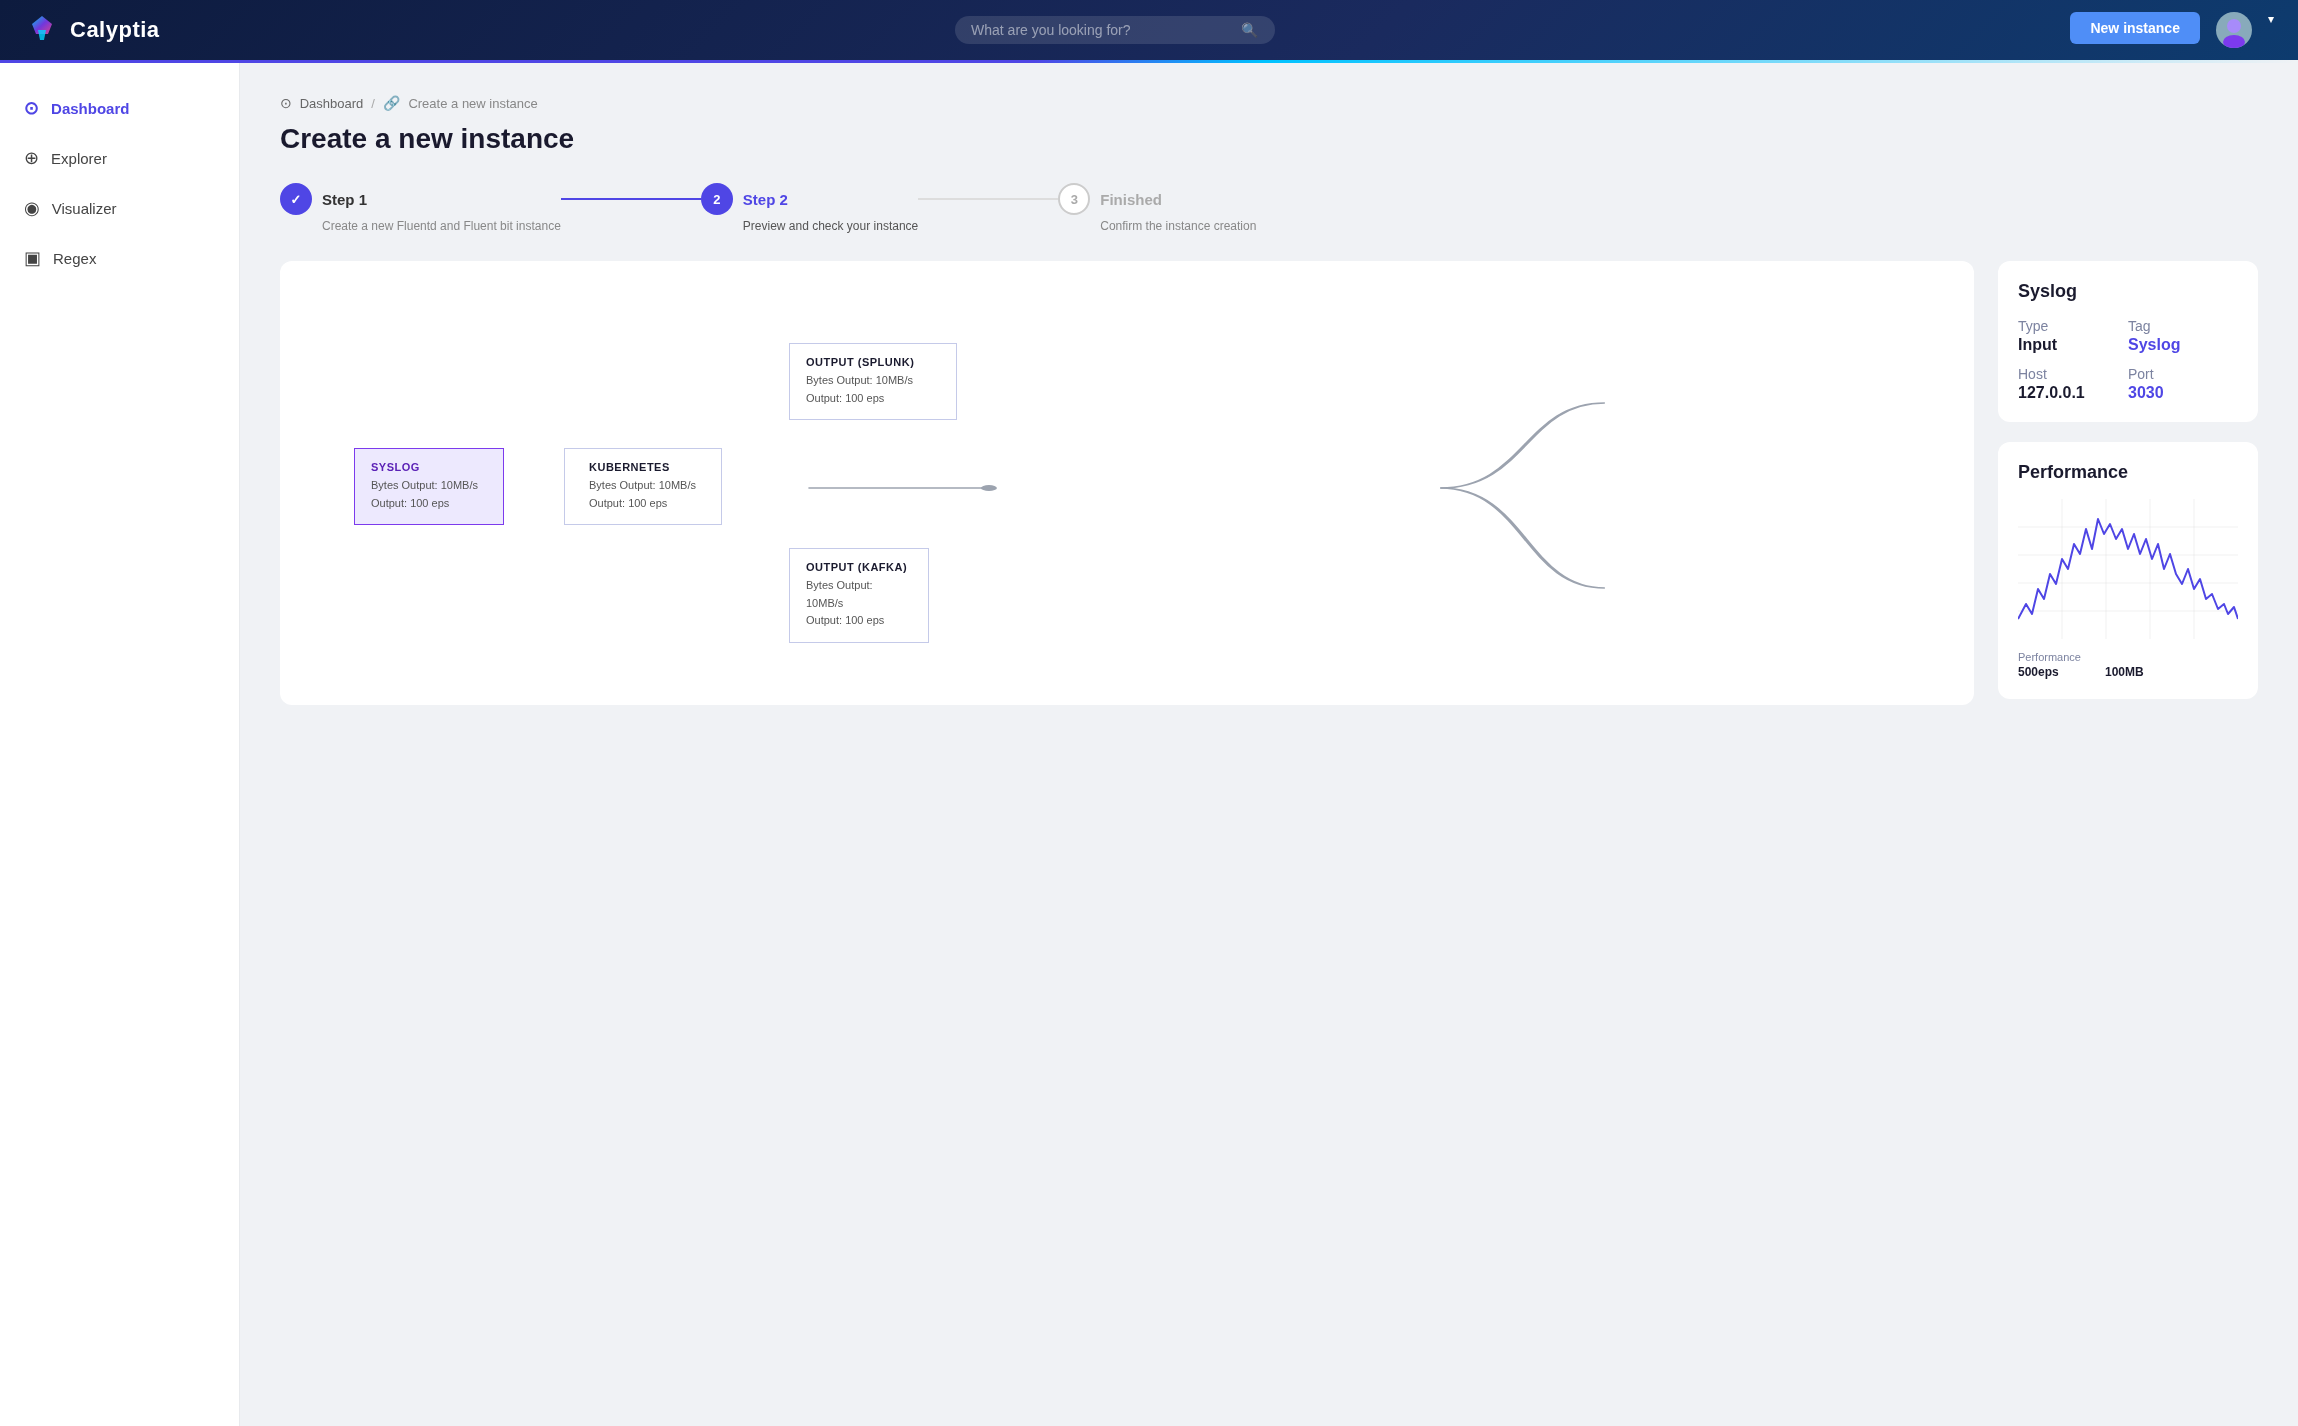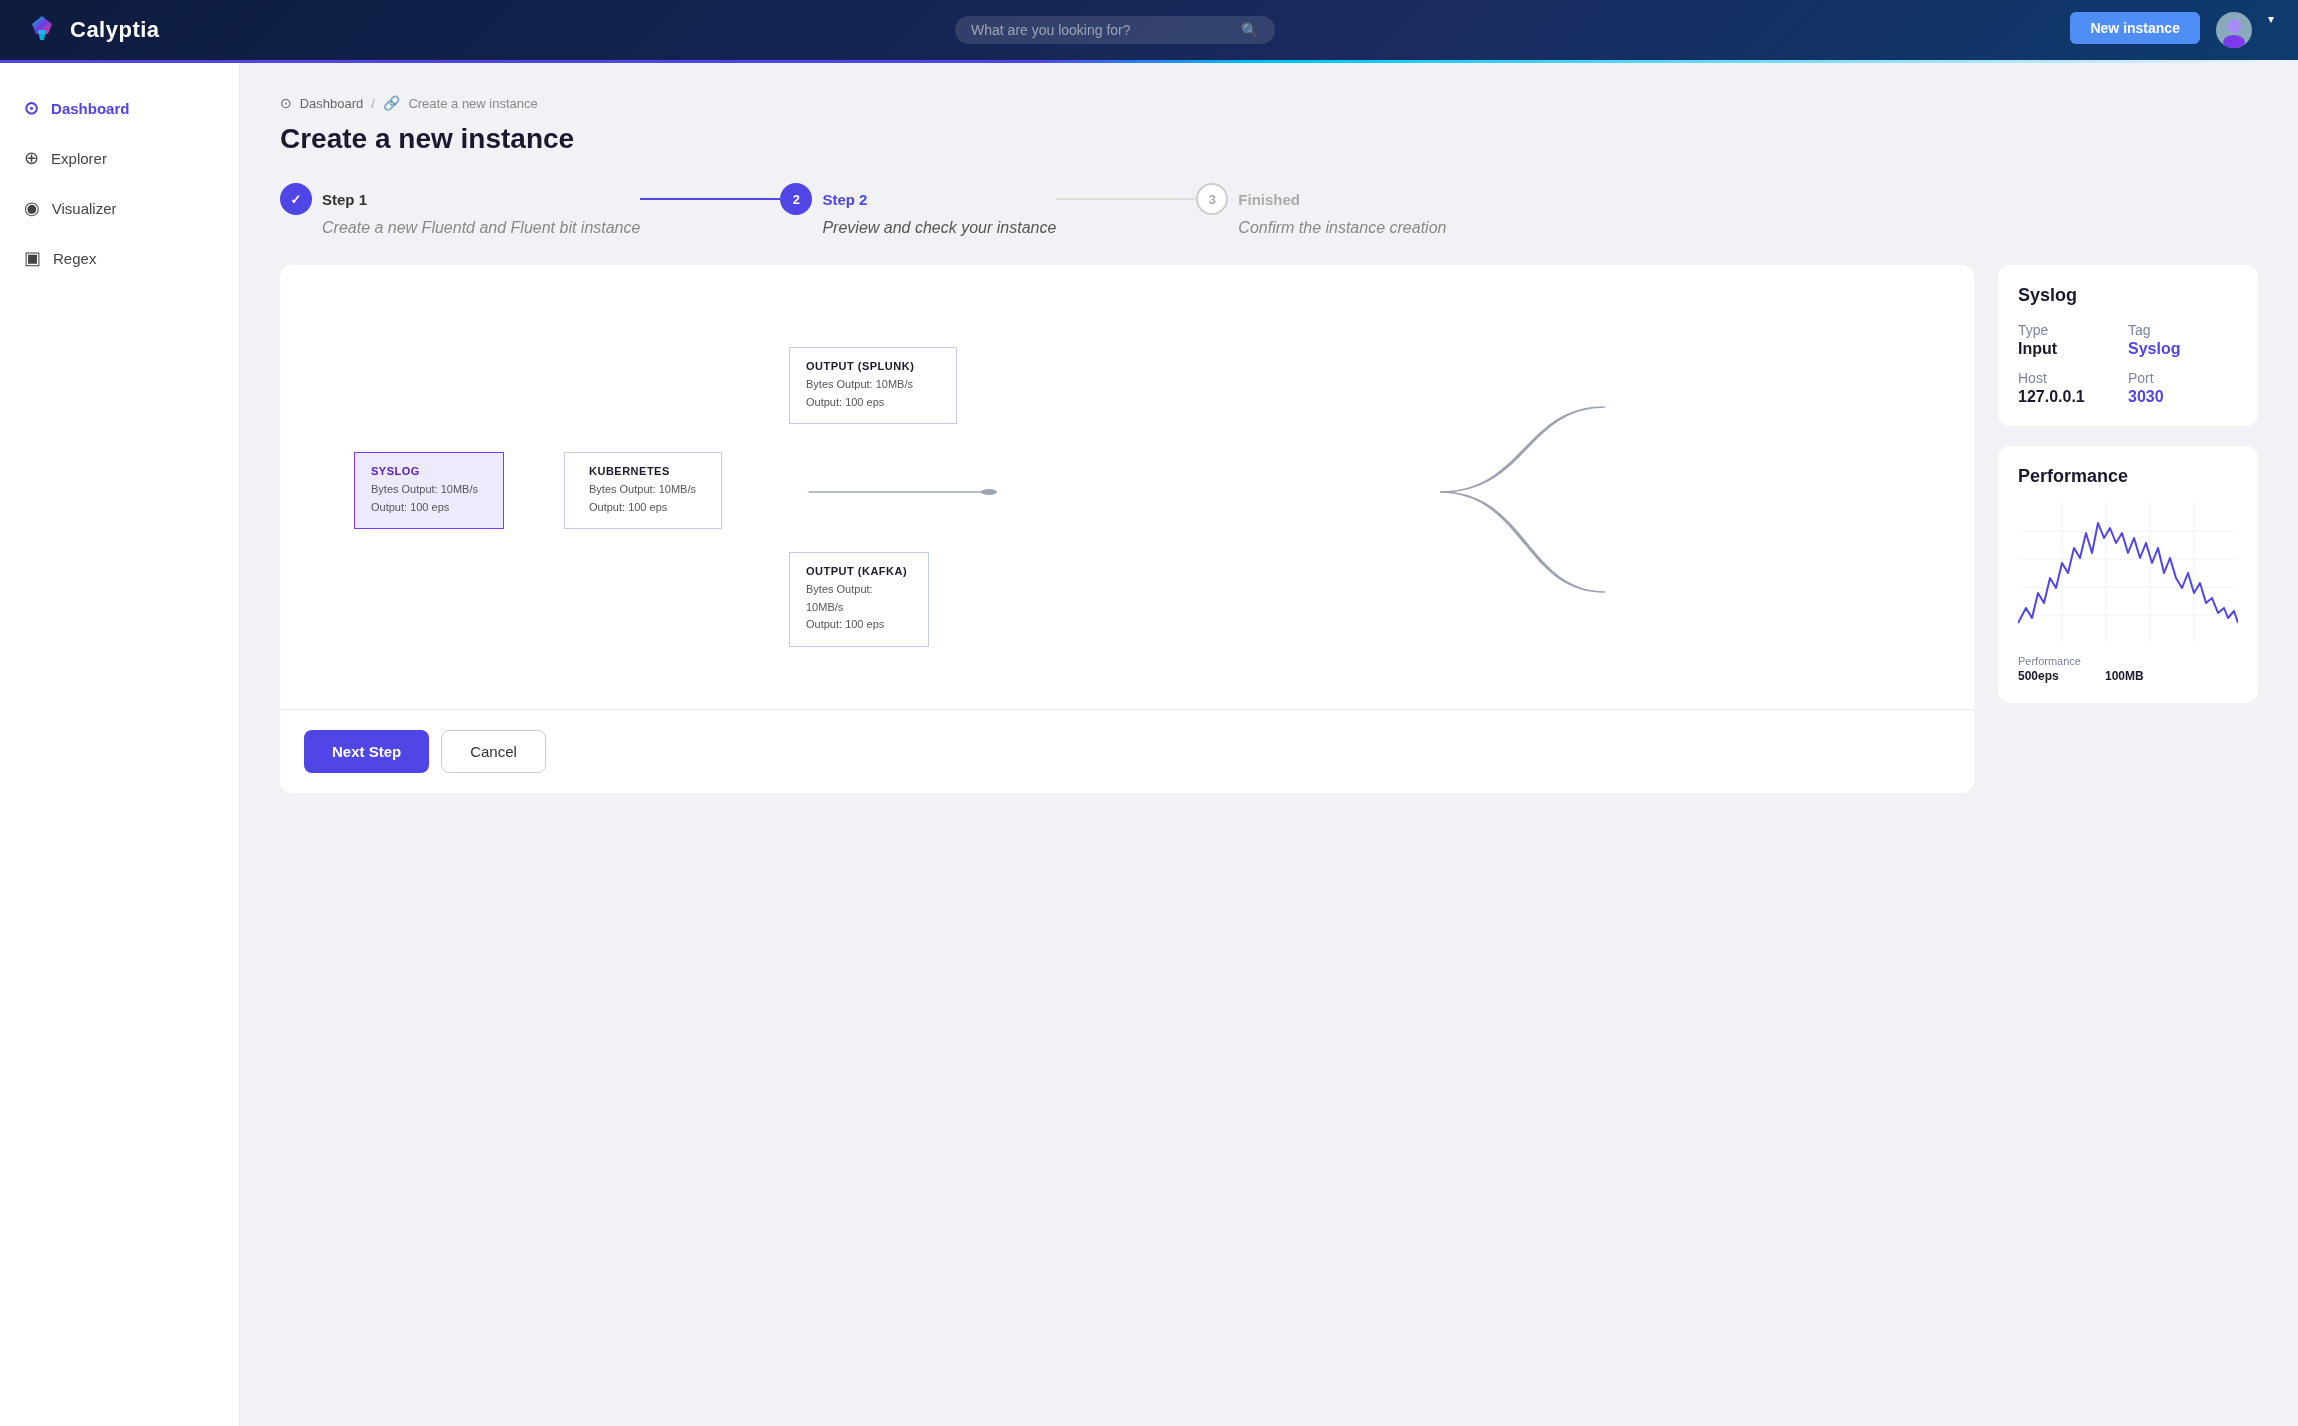--- a/index.html
+++ b/index.html
@@ -127,21 +127,21 @@
     .perf-item label { font-size: 11px; color: #7c83a0; display: block; margin-bottom: 2px; }
     .perf-item .value { font-size: 12px; font-weight: 700; color: #1a1a2e; }
 
     
     .steps-container { display: flex; align-items: flex-start; margin-bottom: 28px; }
     .step-block { display: flex; flex-direction: column; }
     .step-top { display: flex; align-items: center; gap: 10px; }
     .step-connector { height: 2px; width: 140px; margin-top: 15px; flex-shrink: 0; }
     .step-connector.done { background: #4f46e5; }
     .step-connector.pending { background: #ddd; }
-    .step-sub { font-size: 16px; color: #888; padding-left: 42px; margin-top: 4px; font-style: italic; }
+    .step-sub { font-size: 12px; color: #888; padding-left: 42px; margin-top: 4px; }
     .step-sub.active { color: #555; }
 
     .main-content-row { display: flex; align-items: flex-start; }
     .main-card-area { flex: 1; }
   </style>
 </head>
 <body>
 
 <nav class="topnav">
   <div class="topnav-logo">
@@ -273,24 +273,20 @@
                 <div class="node-stat">Output: 100 eps</div>
               </div>
 
               <div class="pipeline-node" style="left:485px; top:255px; width:140px;">
                 <div class="node-title">OUTPUT (KAFKA)</div>
                 <div class="node-stat">Bytes Output: 10MB/s</div>
                 <div class="node-stat">Output: 100 eps</div>
               </div>
             </div>
           </div>
-          <div class="card-footer">
-            <button class="btn-next">Next Step</button>
-            <button class="btn-cancel">Cancel</button>
-          </div>
         </div>
       </div>
 
       <div class="right-panel">
 
         <div class="info-card">
           <div class="info-card-title">Syslog</div>
           <div class="info-grid">
             <div class="info-field">
               <label>Type</label>

